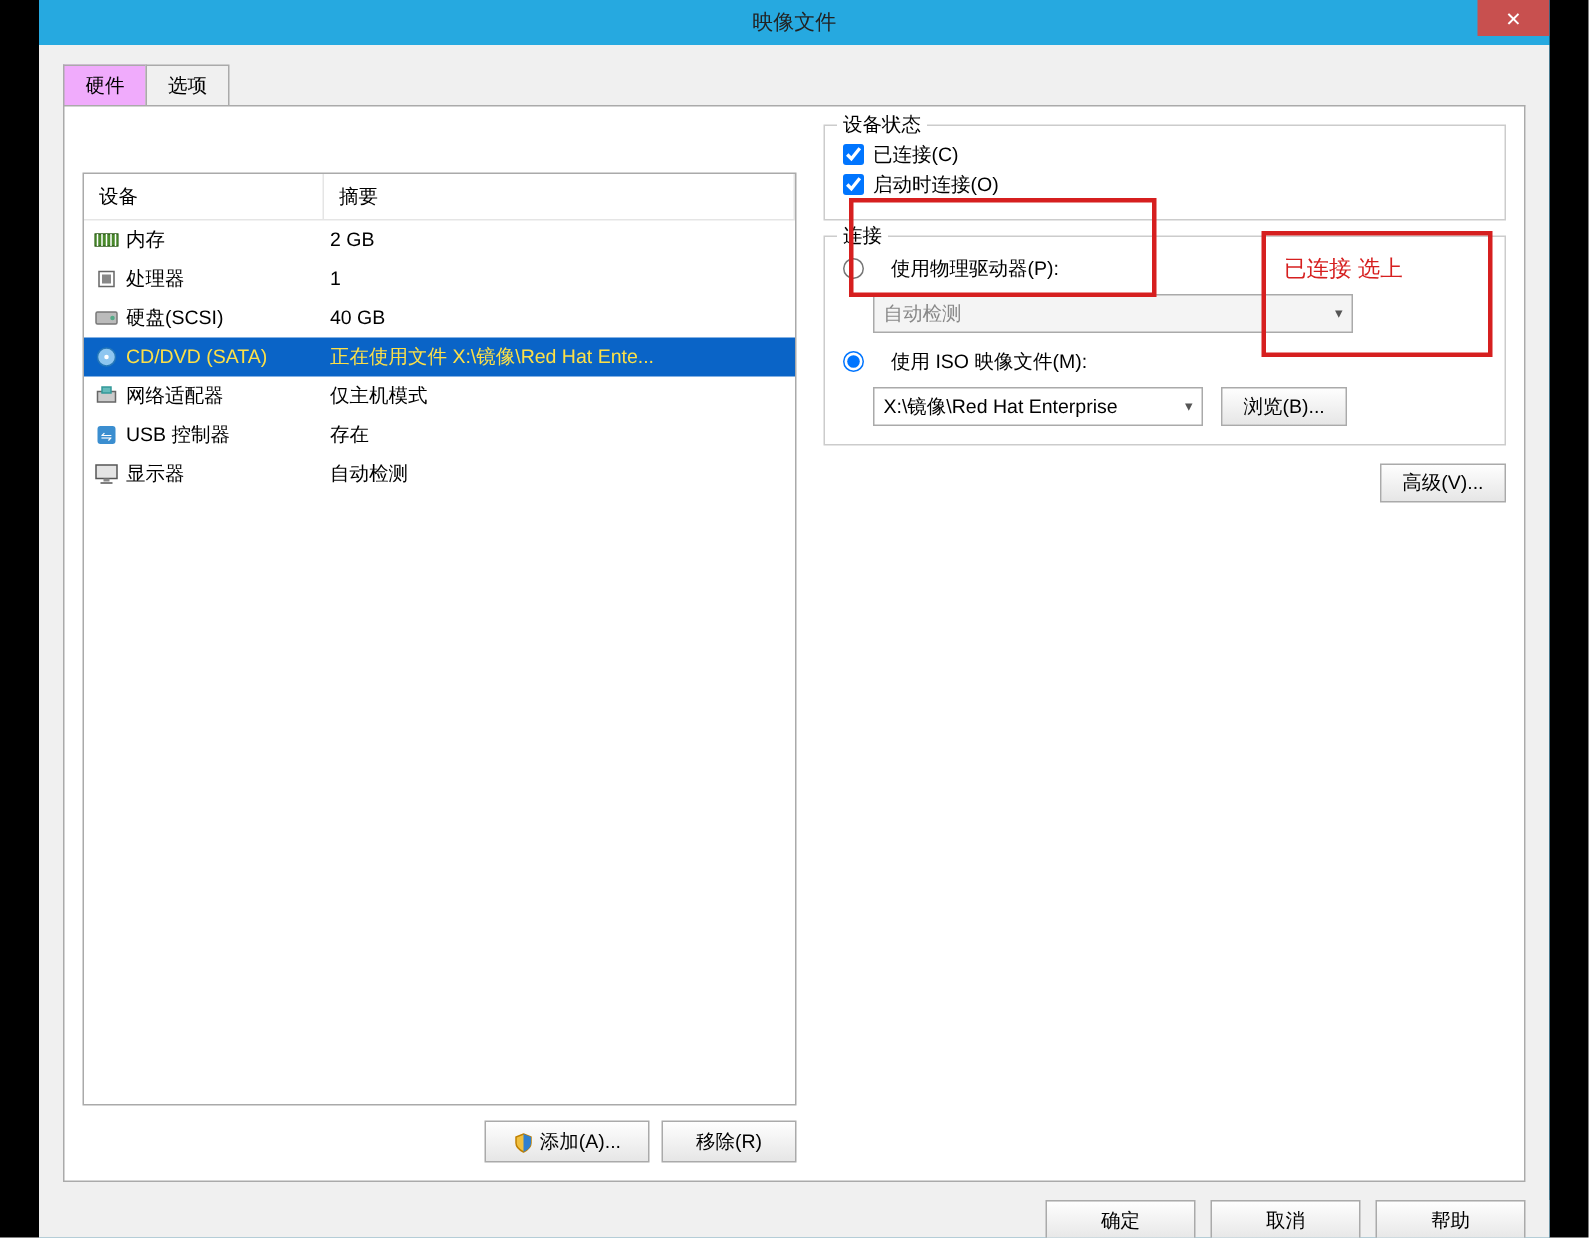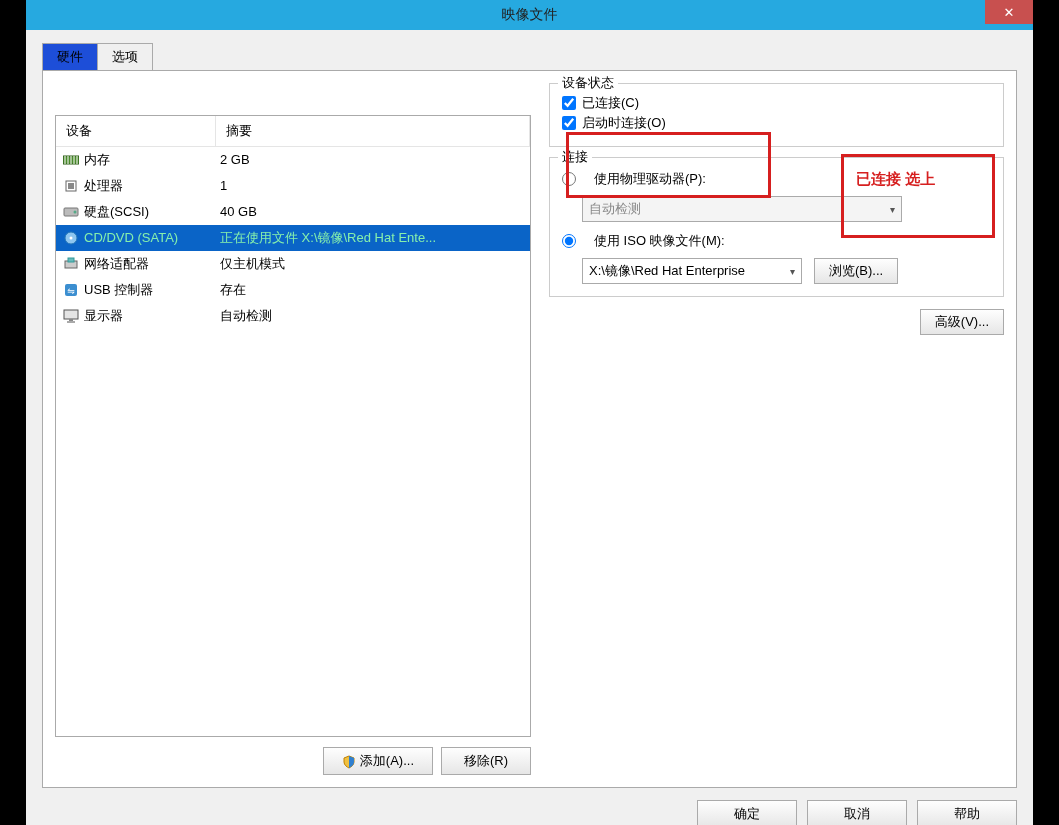--- a/index.html
+++ b/index.html
@@ -3,55 +3,55 @@
   <meta charset="utf-8">
   <style>
     * { box-sizing: border-box; margin: 0; padding: 0; }
     body { font-family: "Microsoft YaHei", "Segoe UI", sans-serif; font-size: 13px; background: #000; width: 1059px; height: 825px; position: relative; }
     .window-frame { position: absolute; top: 0; left: 26px; width: 1007px; height: 825px; background: #26a9e0; overflow: hidden; }
     .titlebar { height: 30px; background: #26a9e0; display: flex; align-items: center; justify-content: center; position: relative; }
     .titlebar-title { color: #222; font-size: 14px; }
     .close-btn { position: absolute; right: 0; top: 0; width: 48px; height: 24px; background: #c8504f; color: #fff; font-size: 13px; display: flex; align-items: center; justify-content: center; cursor: pointer; }
     .dialog-body { position: absolute; top: 30px; left: 0; right: 0; bottom: 0; background: #f0f0f0; padding: 12px 16px; }
     .tabs { display: flex; border-bottom: 1px solid #aaa; margin-bottom: -1px; }
-    .tab { padding: 4px 14px; border: 1px solid #aaa; background: #1d4ed8; margin-right: -1px; position: relative; top: 1px; }
+    .tab { padding: 4px 14px; border: 1px solid #aaa; background: #f0abfc; margin-right: -1px; position: relative; top: 1px; }
     .tab.active { border-bottom: 1px solid #fff; }
     .tab.inactive { background: #f0f0f0; }
     .panel { border: 1px solid #aaa; background: #fff; padding: 12px; position: relative; height: 718px; }
     .layout { display: flex; gap: 18px; height: 100%; }
     .left-col { width: 476px; display: flex; flex-direction: column; margin-top: 32px; }
     .right-col { flex: 1; position: relative; }
     .device-list { border: 1px solid #aaa; background: #fff; flex: 1; overflow: hidden; }
     .list-header { display: flex; background: #fff; border-bottom: 1px solid #e5e5e5; }
     .list-header div { padding: 6px 10px; border-right: 1px solid #e5e5e5; }
     .col-device { width: 160px; }
     .col-summary { flex: 1; }
     .list-body { }
     .list-row { display: flex; padding: 2px 6px; align-items: center; line-height: 22px; }
-    .list-row.selected { background: #0a64c7; color: #86efac; }
+    .list-row.selected { background: #0a64c7; color: #fde047; }
     .list-row .icon { width: 18px; height: 16px; margin-right: 4px; display: inline-flex; align-items: center; justify-content: center; }
     .list-row .dev-name { width: 136px; }
     .list-row .dev-summary { flex: 1; white-space: nowrap; overflow: hidden; text-overflow: ellipsis; }
     .below-list { display: flex; justify-content: flex-end; gap: 8px; margin-top: 10px; }
     .btn { border: 1px solid #aaa; background: linear-gradient(#fefefe,#e6e6e6); padding: 4px 18px; cursor: pointer; font-size: 13px; min-width: 90px; text-align: center; }
     .btn.small { min-width: 80px; padding: 3px 14px;}
     .fieldset { border: 1px solid #ccc; padding: 8px 12px 12px; position: relative; margin-bottom: 10px; }
     .legend { position: absolute; top: -10px; left: 8px; background: #fff; padding: 0 4px; font-size: 13px; }
     .checkbox-row { display: flex; align-items: center; gap: 6px; margin: 2px 0; }
     .radio-row { display: flex; align-items: center; gap: 18px; margin: 4px 0; }
     .dropdown { border: 1px solid #aaa; background: #fff; padding: 3px 6px; display: flex; align-items: center; justify-content: space-between; width: 220px; }
     .dropdown.disabled { background: #f4f4f4; color: #888; }
     .iso-row { display: flex; align-items: center; gap: 12px; margin-top: 8px; margin-left: 20px;}
     .right-buttons { text-align: right; margin-top: 12px; }
     .footer-buttons { position: absolute; bottom: -3px; right: 0; left: 0; display: flex; justify-content: flex-end; gap: 10px; padding: 0 16px; background: #f0f0f0; }
     .footer-buttons .btn { min-width: 100px; }
     .annotation-box { position: absolute; border: 3px solid #d61f1f; pointer-events: none; }
     .annot1 { top: 102px; left: 540px; width: 205px; height: 66px; }
     .annot2 { top: 124px; left: 815px; width: 154px; height: 84px; }
-    .annot2-text { position: absolute; top: 140px; left: 830px; color: #d61f1f; font-weight: bold; font-size: 15px; }
+    .annot2-text { position: absolute; top: 140px; left: 830px; color: #d61f1f; font-weight: normal; font-size: 15px; }
     .chevron { font-size: 10px; color: #555; }
     input[type="checkbox"],input[type="radio"]{ width:14px; height:14px; }
     .shield-icon { width:14px; height:14px; margin-right:4px; display:inline-block; vertical-align:middle;}
   </style>
 </head>
 <body>
 
 <div class="window-frame">
   <div class="titlebar">
     <span class="titlebar-title">映像文件</span>

